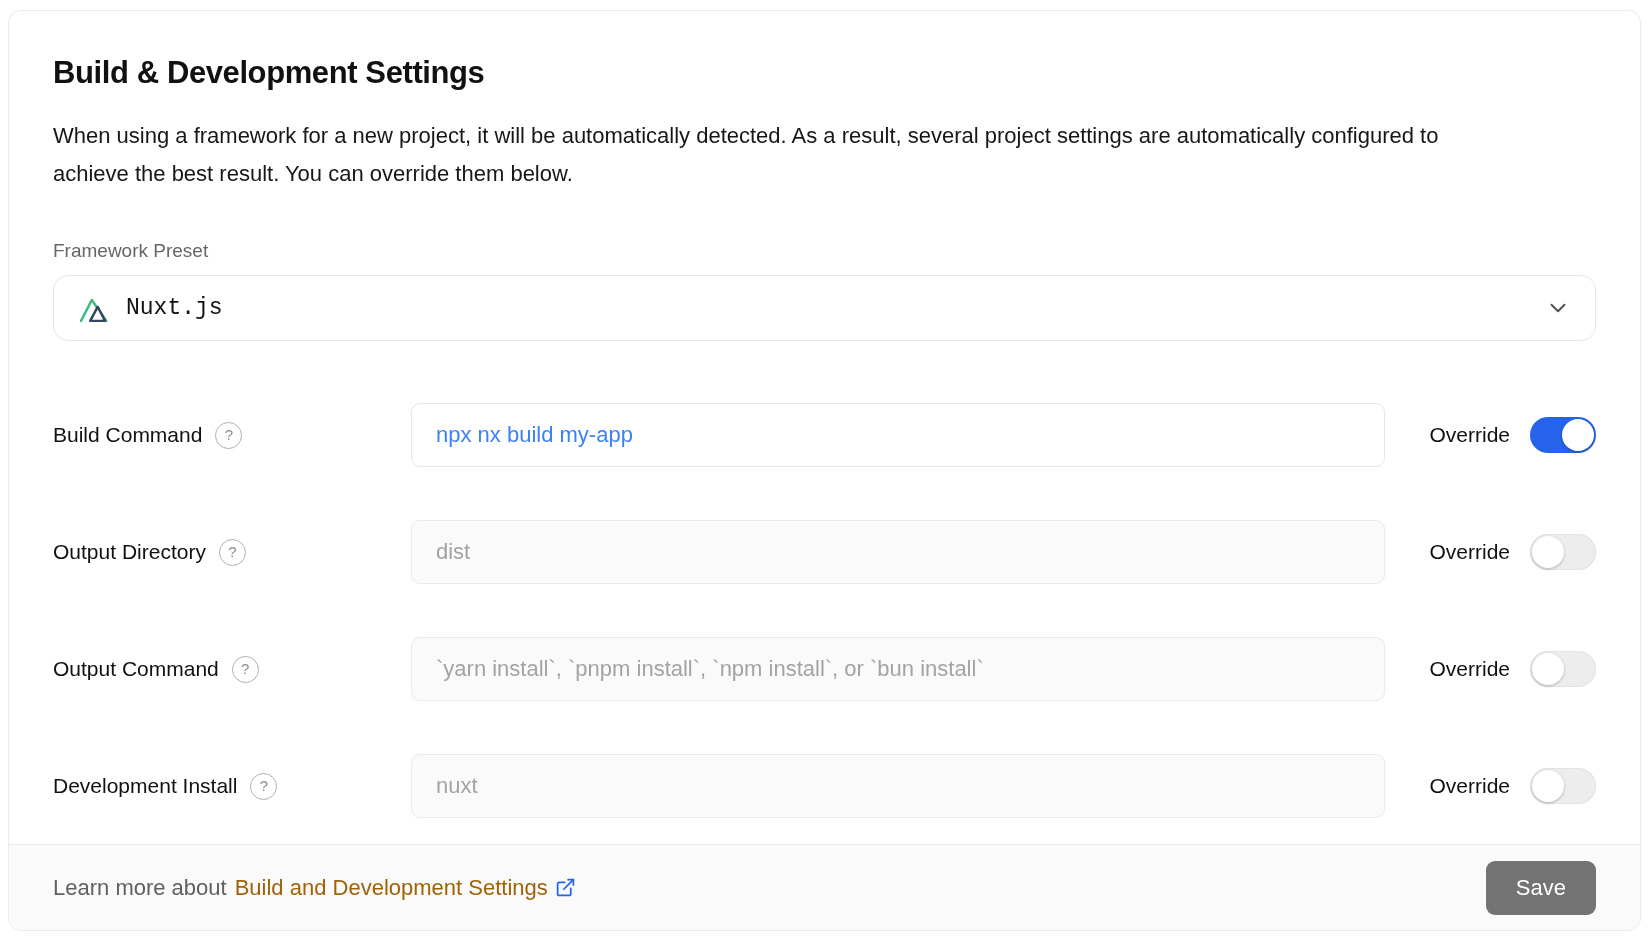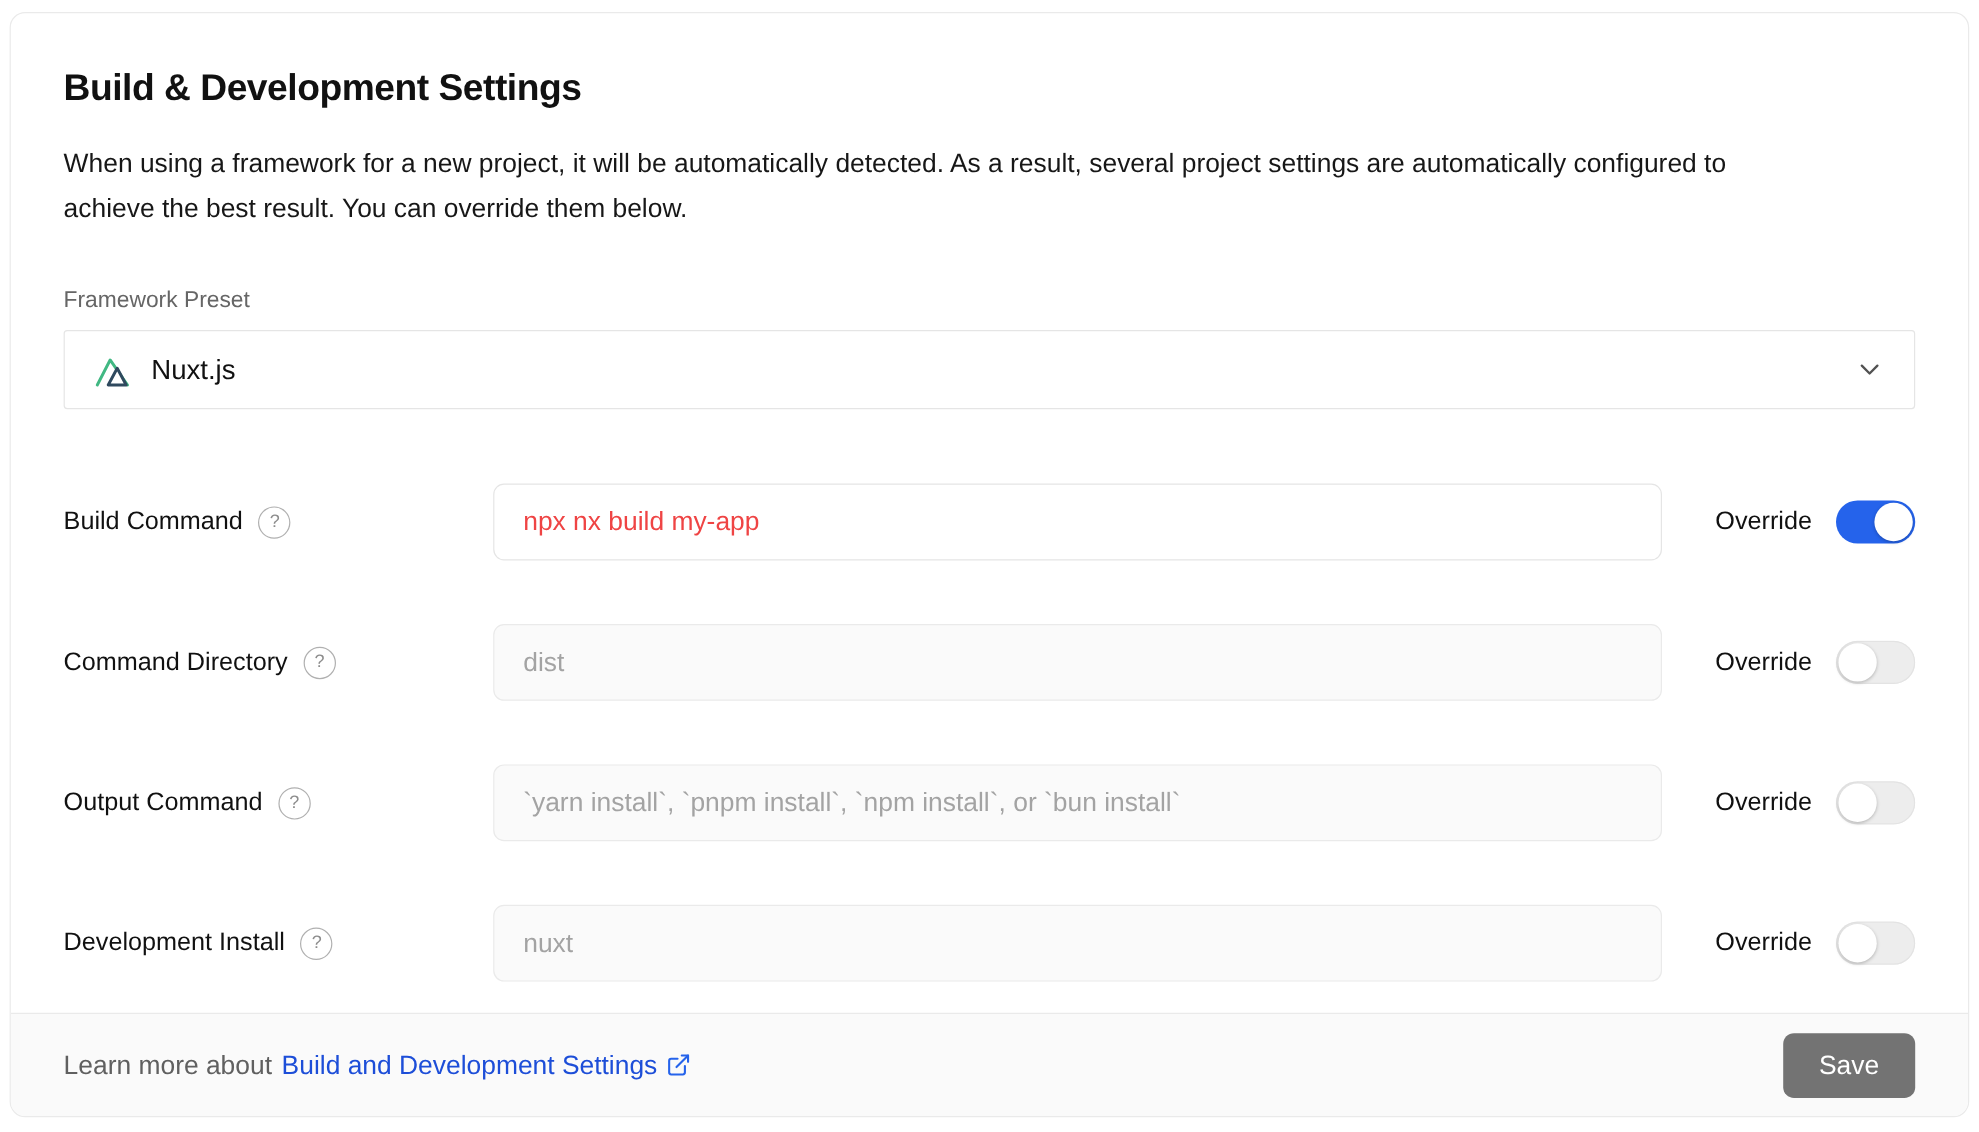--- a/index.html
+++ b/index.html
@@ -15,41 +15,41 @@
   .content { padding: 44px 44px 10px 44px; flex: 0 0 auto; }
 
   .title { font-size: 31px; font-weight: 700; color: #111;
     letter-spacing: -0.4px; line-height: 36px; }
   .description { margin-top: 26px; font-size: 22px; line-height: 38px;
     color: #171717; max-width: 1400px; }
 
   .fw-label { margin-top: 46px; font-size: 19px; color: #666; line-height: 24px; }
   .select {
     margin-top: 12px; height: 66px; width: 100%;
-    border: 1px solid #e5e5e5; border-radius: 3px; background: #fff;
+    border: 1px solid #e5e5e5; border-radius: 15px; background: #fff;
     display: flex; align-items: center; justify-content: space-between;
-    padding: 0 24px; cursor: pointer;
+    padding: 0 24px; cursor: pointer; font-family: Liberation Mono, monospace;
   }
   .select-left { display: flex; align-items: center; gap: 14px; }
   .select-value { font-size: 23px; color: #111; }
   .chevron { display: flex; align-items: center; color: #525252; }
 
   .rows { margin-top: 56px; display: flex; flex-direction: column; gap: 41px; }
   .row { display: flex; align-items: center; height: 76px; }
   .row-label { width: 358px; flex: 0 0 358px; display: flex; align-items: center; gap: 13px; }
   .label-text { font-size: 21px; font-weight: 500; color: #111; }
   .help {
     width: 27px; height: 27px; border-radius: 50%; border: 1.5px solid #b0b0b0;
     color: #8c8c8c; font-size: 15px; line-height: 24px; text-align: center;
     display: inline-flex; align-items: center; justify-content: center;
     cursor: default; flex: 0 0 27px;
   }
   .field {
     flex: 1 1 auto; height: 64px; border: 1px solid #e5e5e5; border-radius: 9px;
-    padding: 0 24px; font-size: 22px; color: #ef4444; background: #fff; outline: none;
+    padding: 0 24px; font-size: 22px; color: #3b82f6; background: #fff; outline: none;
     font-family: "Liberation Sans", "DejaVu Sans", sans-serif;
   }
   .field::placeholder { color: #a3a3a3; opacity: 1; }
   .field.disabled { background: #fafafa; border-color: #eaeaea; }
 
   .override { margin-left: 44px; display: flex; align-items: center; gap: 20px;
     flex: 0 0 auto; }
   .override-label { font-size: 21px; font-weight: 500; color: #111; }
   .toggle {
     width: 66px; height: 36px; border-radius: 18px; background: #ededed;
@@ -66,21 +66,21 @@
   .toggle.on .knob { left: 32px; }
 
   .footer {
     margin-top: auto; height: 86px; background: #fafafa;
     border-top: 1px solid #eaeaea;
     display: flex; align-items: center; justify-content: space-between;
     padding: 16px 44px;
   }
   .learn { display: flex; align-items: center; font-size: 22px; gap: 8px; }
   .learn-prefix { color: #606060; }
-  .learn-link { color: #1d4ed8; text-decoration: none; display: flex;
+  .learn-link { color: #a16207; text-decoration: none; display: flex;
     align-items: center; gap: 7px; cursor: pointer; }
   .save-btn {
     background: #737373; color: #fff; font-size: 22px; font-weight: 500;
     border: none; border-radius: 9px; height: 54px; padding: 0 30px;
     cursor: pointer; font-family: "Liberation Sans", "DejaVu Sans", sans-serif;
   }
 </style>
 </head>
 <body>
 
@@ -117,21 +117,21 @@
         <div class="override">
           <span class="override-label">Override</span>
           <div class="toggle on">
               <div class="knob"></div>
             </div>
         </div>
       </div>
 
       <div class="row">
         <div class="row-label">
-          <span class="label-text">Command Directory</span>
+          <span class="label-text">Output Directory</span>
           <span class="help">?</span>
         </div>
         <input class="field disabled" type="text" placeholder="dist" style="">
         <div class="override">
           <span class="override-label">Override</span>
           <div class="toggle">
               <div class="knob"></div>
             </div>
         </div>
       </div>

